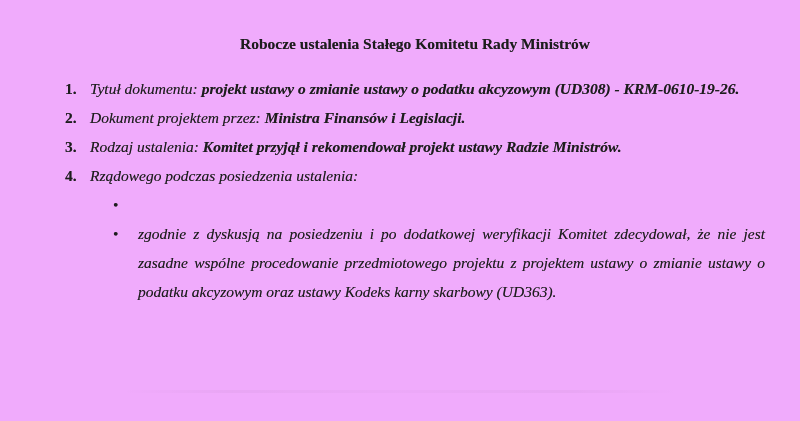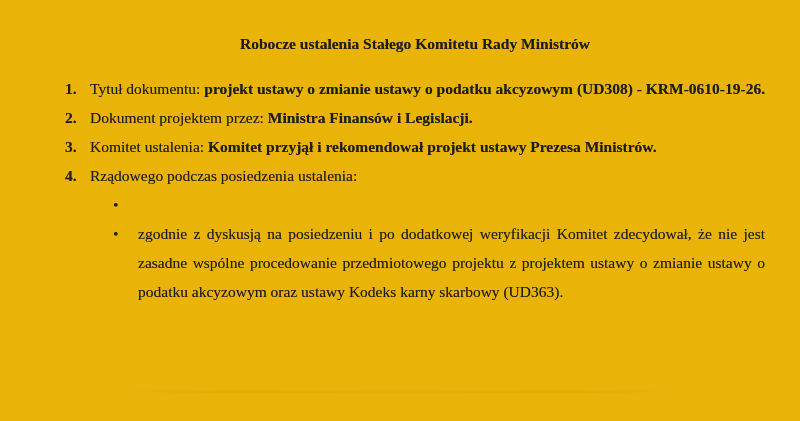--- a/index.html
+++ b/index.html
@@ -4,21 +4,21 @@
 <style>
   html, body {
     margin: 0;
     padding: 0;
     background: #ffffff;
   }
   .page {
     position: relative;
     width: 800px;
     height: 421px;
-    background: #eab308;
+    background: #f0abfc;
     overflow: hidden;
     font-family: "Liberation Serif", "DejaVu Serif", serif;
     color: #1d1d1d;
     text-shadow: 0 0 0.5px rgba(40,40,40,0.55);
   }
   
   .page::after {
     content: "";
     position: absolute;
     left: 120px;
@@ -47,20 +47,21 @@
     align-items: flex-start;
   }
   .num {
     flex: 0 0 25px;
     width: 25px;
     font-weight: bold;
   }
   .item-body {
     flex: 1 1 auto;
     text-align: justify;
+    font-style: italic;
   }
   .bullet-item {
     display: flex;
     align-items: flex-start;
     padding-left: 48px;
   }
   .bullet-mark {
     flex: 0 0 25px;
     width: 25px;
   }
@@ -81,21 +82,21 @@
       <div class="item-body"><span>Tytuł dokumentu: </span><b>projekt ustawy o zmianie ustawy o podatku akcyzowym (UD308) - KRM-0610-19-26.</b></div>
     </div>
 
     <div class="list-item">
       <div class="num">2.</div>
       <div class="item-body"><span>Dokument projektem przez: </span><b>Ministra Finansów i Legislacji.</b></div>
     </div>
 
     <div class="list-item">
       <div class="num">3.</div>
-      <div class="item-body"><span>Komitet ustalenia: </span><b>Komitet przyjął i rekomendował projekt ustawy Prezesa Ministrów.</b></div>
+      <div class="item-body"><span>Rodzaj ustalenia: </span><b>Komitet przyjął i rekomendował projekt ustawy Radzie Ministrów.</b></div>
     </div>
 
     <div class="list-item">
       <div class="num">4.</div>
       <div class="item-body"><span>Rządowego podczas posiedzenia ustalenia:</span><b></b></div>
     </div>
 
     <div class="bullet-item">
       <div class="bullet-mark">•</div>
     </div>

